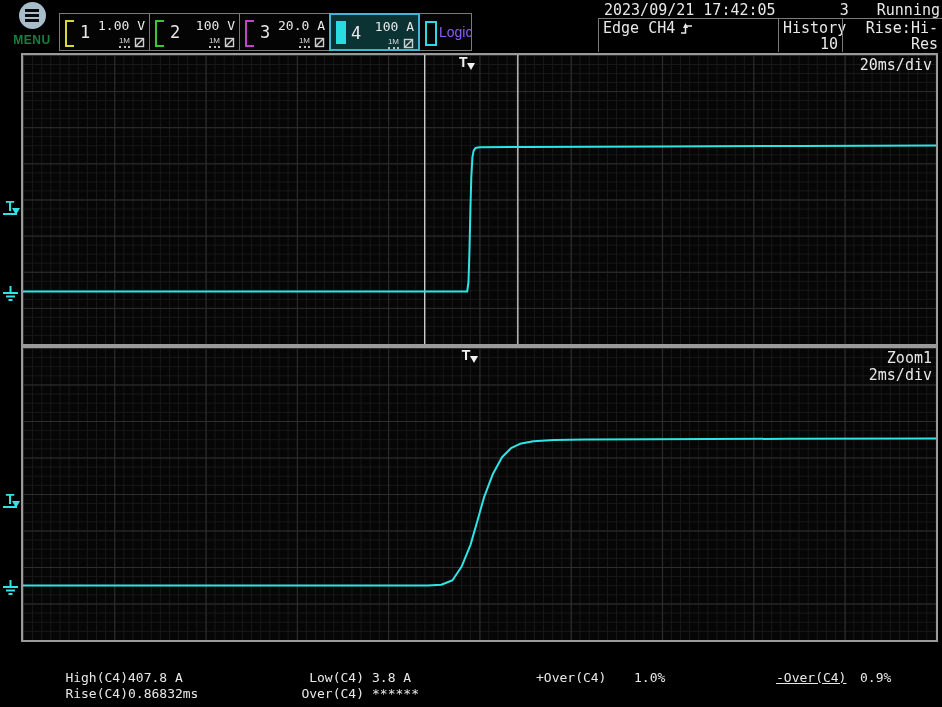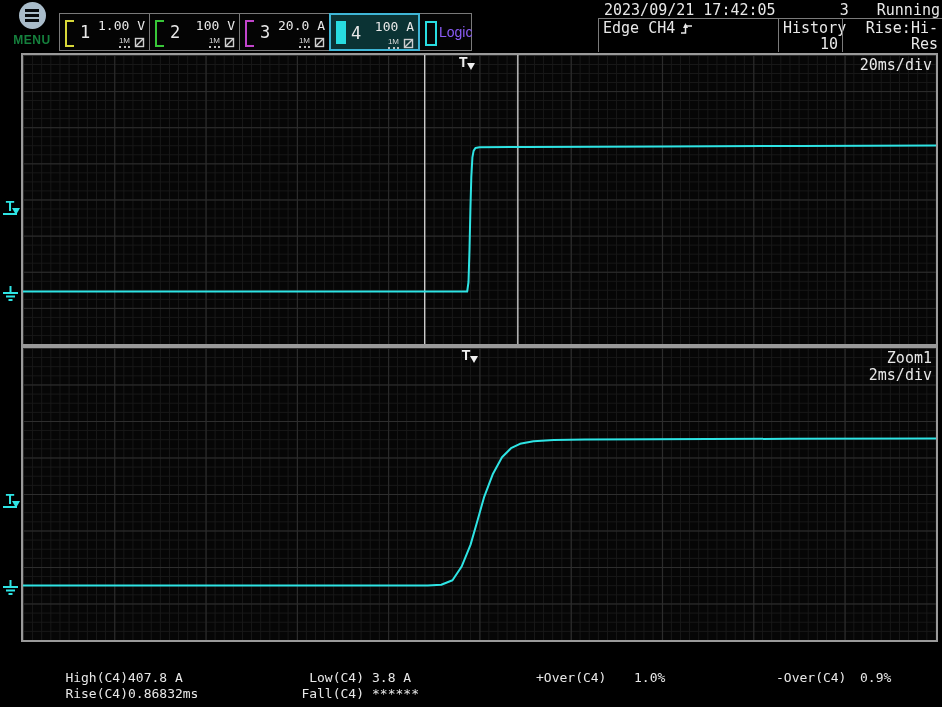--- a/index.html
+++ b/index.html
@@ -70,21 +70,21 @@
   .gndmark{position:absolute;left:2px;z-index:5;cursor:ns-resize;}
 
   
   .meas{position:absolute;top:670px;left:0;width:100%;font:13px "DejaVu Sans Mono",monospace;color:#e8e8e8;}
   .mgroup{position:absolute;top:0;}
   .mrow{height:16px;line-height:16px;white-space:nowrap;}
   .mlabel{display:inline-block;}
   #mg1{left:60px;}  #mg1 .mlabel{width:68px;text-align:right;}
   #mg2{left:296px;} #mg2 .mlabel{width:68px;text-align:right;margin-right:8px;}
   #mg3{left:536px;} #mg3 .mlabel{width:74px;margin-right:24px;}
-  #mg4{left:776px;} #mg4 .mlabel{width:74px;margin-right:10px;}
+  #mg4{left:776px;} #mg4 .mlabel{width:74px;margin-right:10px;text-decoration:underline;}
 </style>
 </head>
 <body>
 
 <div class="screen">
 
   <div class="menu-btn">
     <div class="menu-circle">
       <div class="bar"></div>
         <div class="bar"></div>
@@ -225,21 +225,21 @@
     </g>
   </svg>
 
   <div class="meas">
     <div class="mgroup" id="mg1">
       <div class="mrow"><span class="mlabel">High(C4)</span><span>407.8 A</span></div>
       <div class="mrow"><span class="mlabel">Rise(C4)</span><span>0.86832ms</span></div>
     </div>
     <div class="mgroup" id="mg2">
       <div class="mrow"><span class="mlabel">Low(C4)</span><span>3.8 A</span></div>
-      <div class="mrow"><span class="mlabel">Fall(C4)</span><span>******</span></div>
+      <div class="mrow"><span class="mlabel">Over(C4)</span><span>******</span></div>
     </div>
     <div class="mgroup" id="mg3">
       <div class="mrow"><span class="mlabel">+Over(C4)</span><span>1.0%</span></div>
     </div>
     <div class="mgroup" id="mg4">
       <div class="mrow"><span class="mlabel">-Over(C4)</span><span>0.9%</span></div>
     </div>
   </div>
 
 </div>

